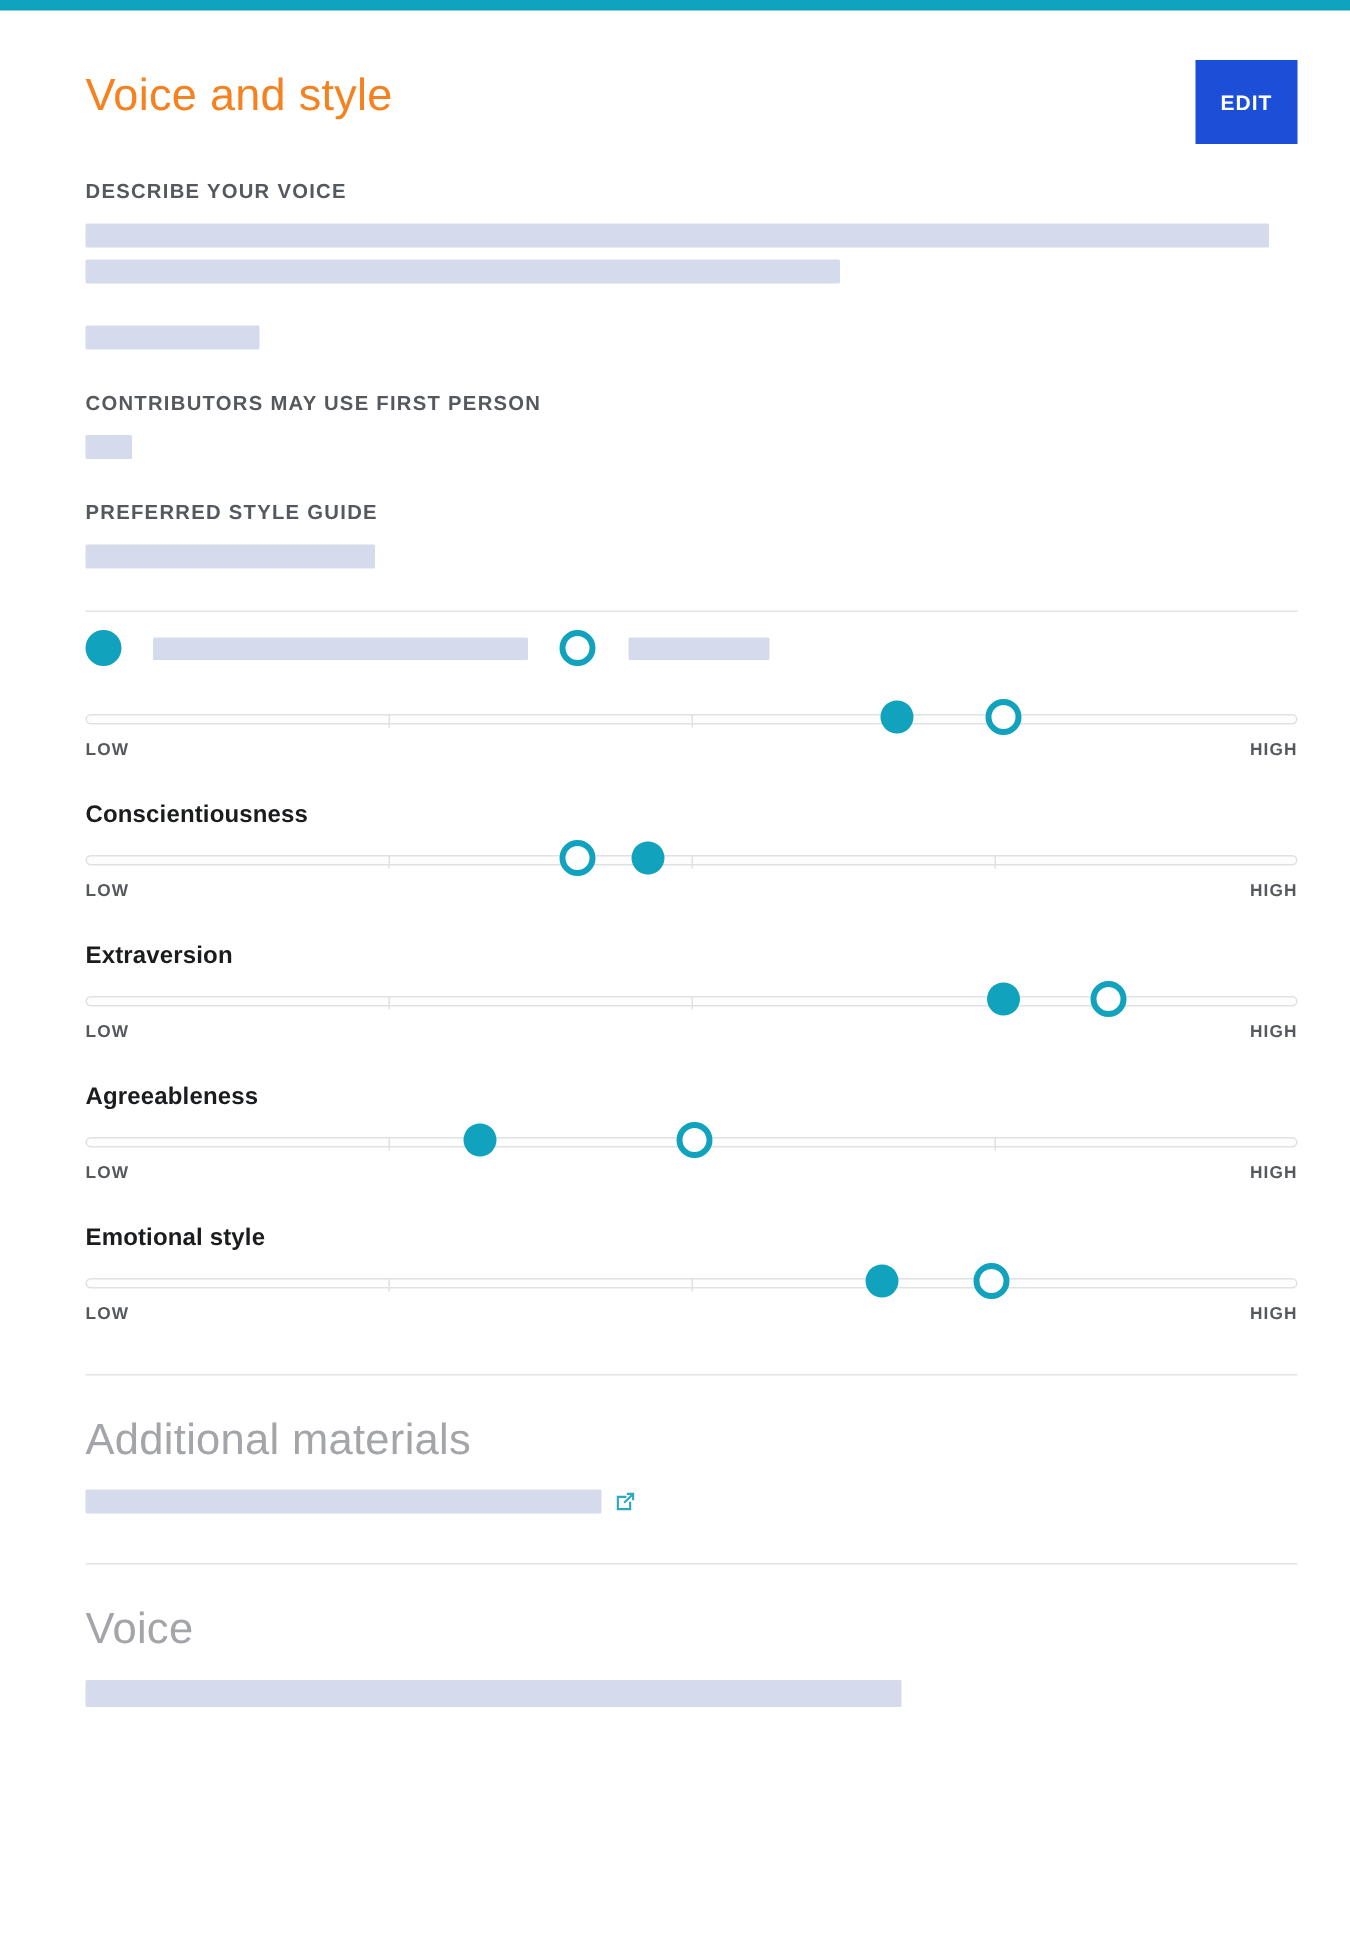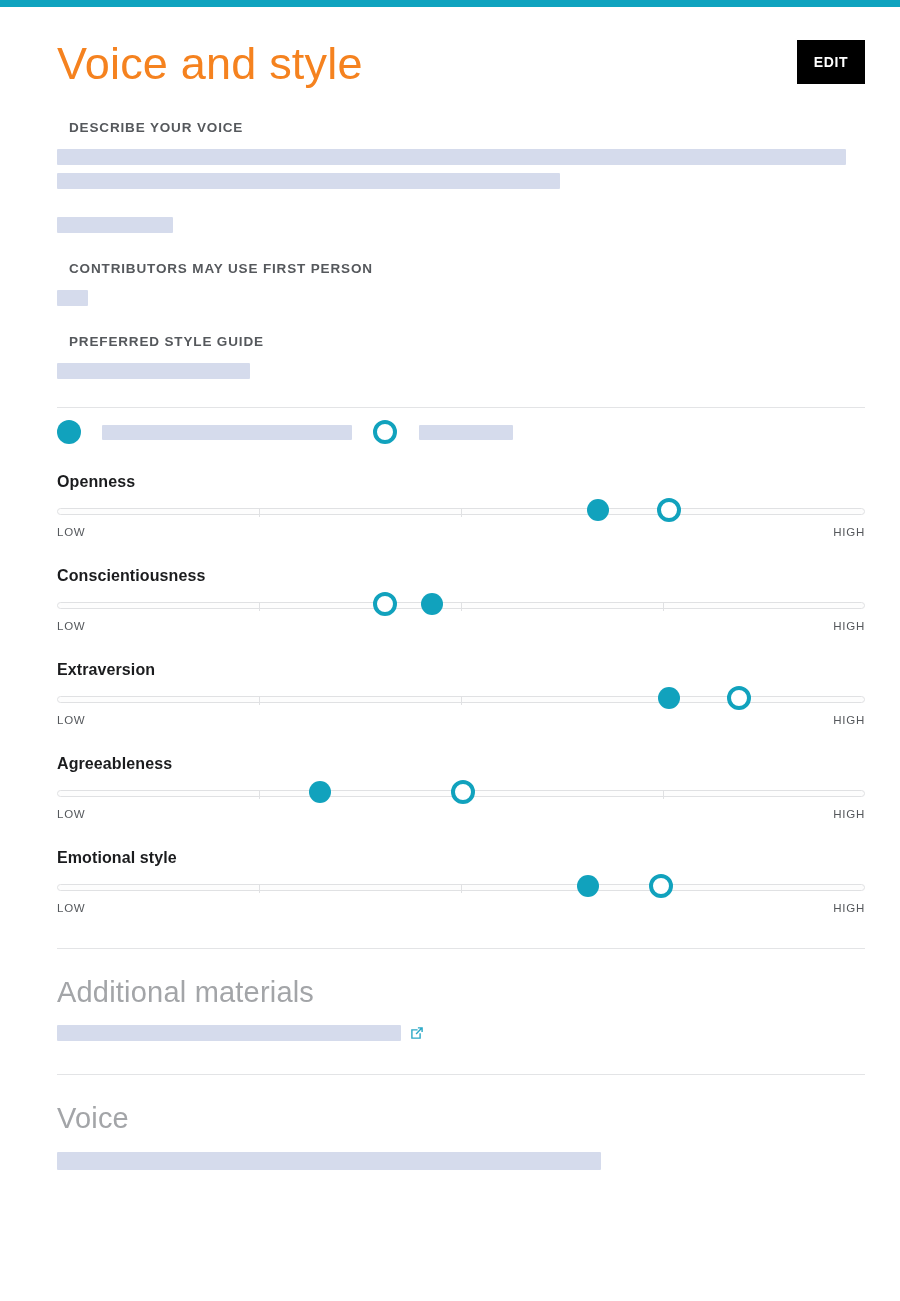--- a/index.html
+++ b/index.html
@@ -16,31 +16,31 @@
     position:absolute; left:0; top:0; width:900px; height:7px;
     background: #0fa3bf;
   }
 
   
   .header {
     position:absolute; left:57px; top:32px; width:808px; height:66px;
   }
   .page-title {
     position:absolute; left:0; top:0;
-    font-size: 45px;
+    font-size: 30px;
     font-weight: 300;
     letter-spacing: 0.2px;
     color: #f5821f;
     line-height: 64px;
     white-space: nowrap;
   }
   .edit-button {
     position:absolute; right:0; top:8px;
-    width:68px; height:44px;
-    background:#000000;
+    width:68px; height:56px;
+    background:#1d4ed8;
     border:none;
     color:#ffffff;
     font-family:"Liberation Sans", sans-serif;
     font-size:14px;
     font-weight:600;
     letter-spacing:0.7px;
     cursor:pointer;
     display:flex; align-items:center; justify-content:center;
   }
 
@@ -48,21 +48,20 @@
   .content { position:absolute; left:57px; top:120px; width:808px; }
 
   .field { margin-bottom:28px; }
   .field-label {
     font-size:13.5px;
     font-weight:600;
     letter-spacing:0.85px;
     color:#55585c;
     text-transform:uppercase;
     margin-bottom:14px;
-    margin-left:12px;
   }
   .ph {
     background:#d5dbec;
     height:16px;
     border-radius:1px;
     margin-bottom:8px;
   }
   .ph:last-child { margin-bottom:0; }
 
   .divider {
@@ -140,21 +139,21 @@
     border-radius:50%;
     background:#ffffff;
     border:4px solid #11a2bd;
   }
   .scale {
     display:flex; justify-content:space-between;
     margin-top:9px;
   }
   .scale span {
     font-size:11.5px;
-    font-weight:400;
+    font-weight:700;
     letter-spacing:0.75px;
     color:#55585c;
   }
 
   
   .link-row {
     display:flex; align-items:center;
     margin-top:15px;
   }
   .link-ph {
@@ -205,21 +204,20 @@
 
     <div class="legend-row">
       <div class="dot-filled"></div>
       <div class="legend-bar" id="legend-bar-1" style="width:250px;margin-left:21px;"></div>
       <div class="dot-hollow" style="margin-left:21px;"></div>
       <div class="legend-bar" id="legend-bar-2" style="width:94px;margin-left:22px;"></div>
     </div>
 
     <div class="traits" id="traits-container">
         <div class="trait">
-          <div class="trait-name">Openness</div>
           <div class="slider">
             <div class="track"></div>
             <div class="tick" style="left: 25%;"></div>
             <div class="tick" style="left: 50%;"></div>
             <div class="tick" style="left: 75%;"></div>
             <div class="marker-hollow" style="left: 75.7%;"></div>
             <div class="marker-filled" style="left: 66.9%;"></div>
           </div>
           <div class="scale">
             <span>LOW</span>

